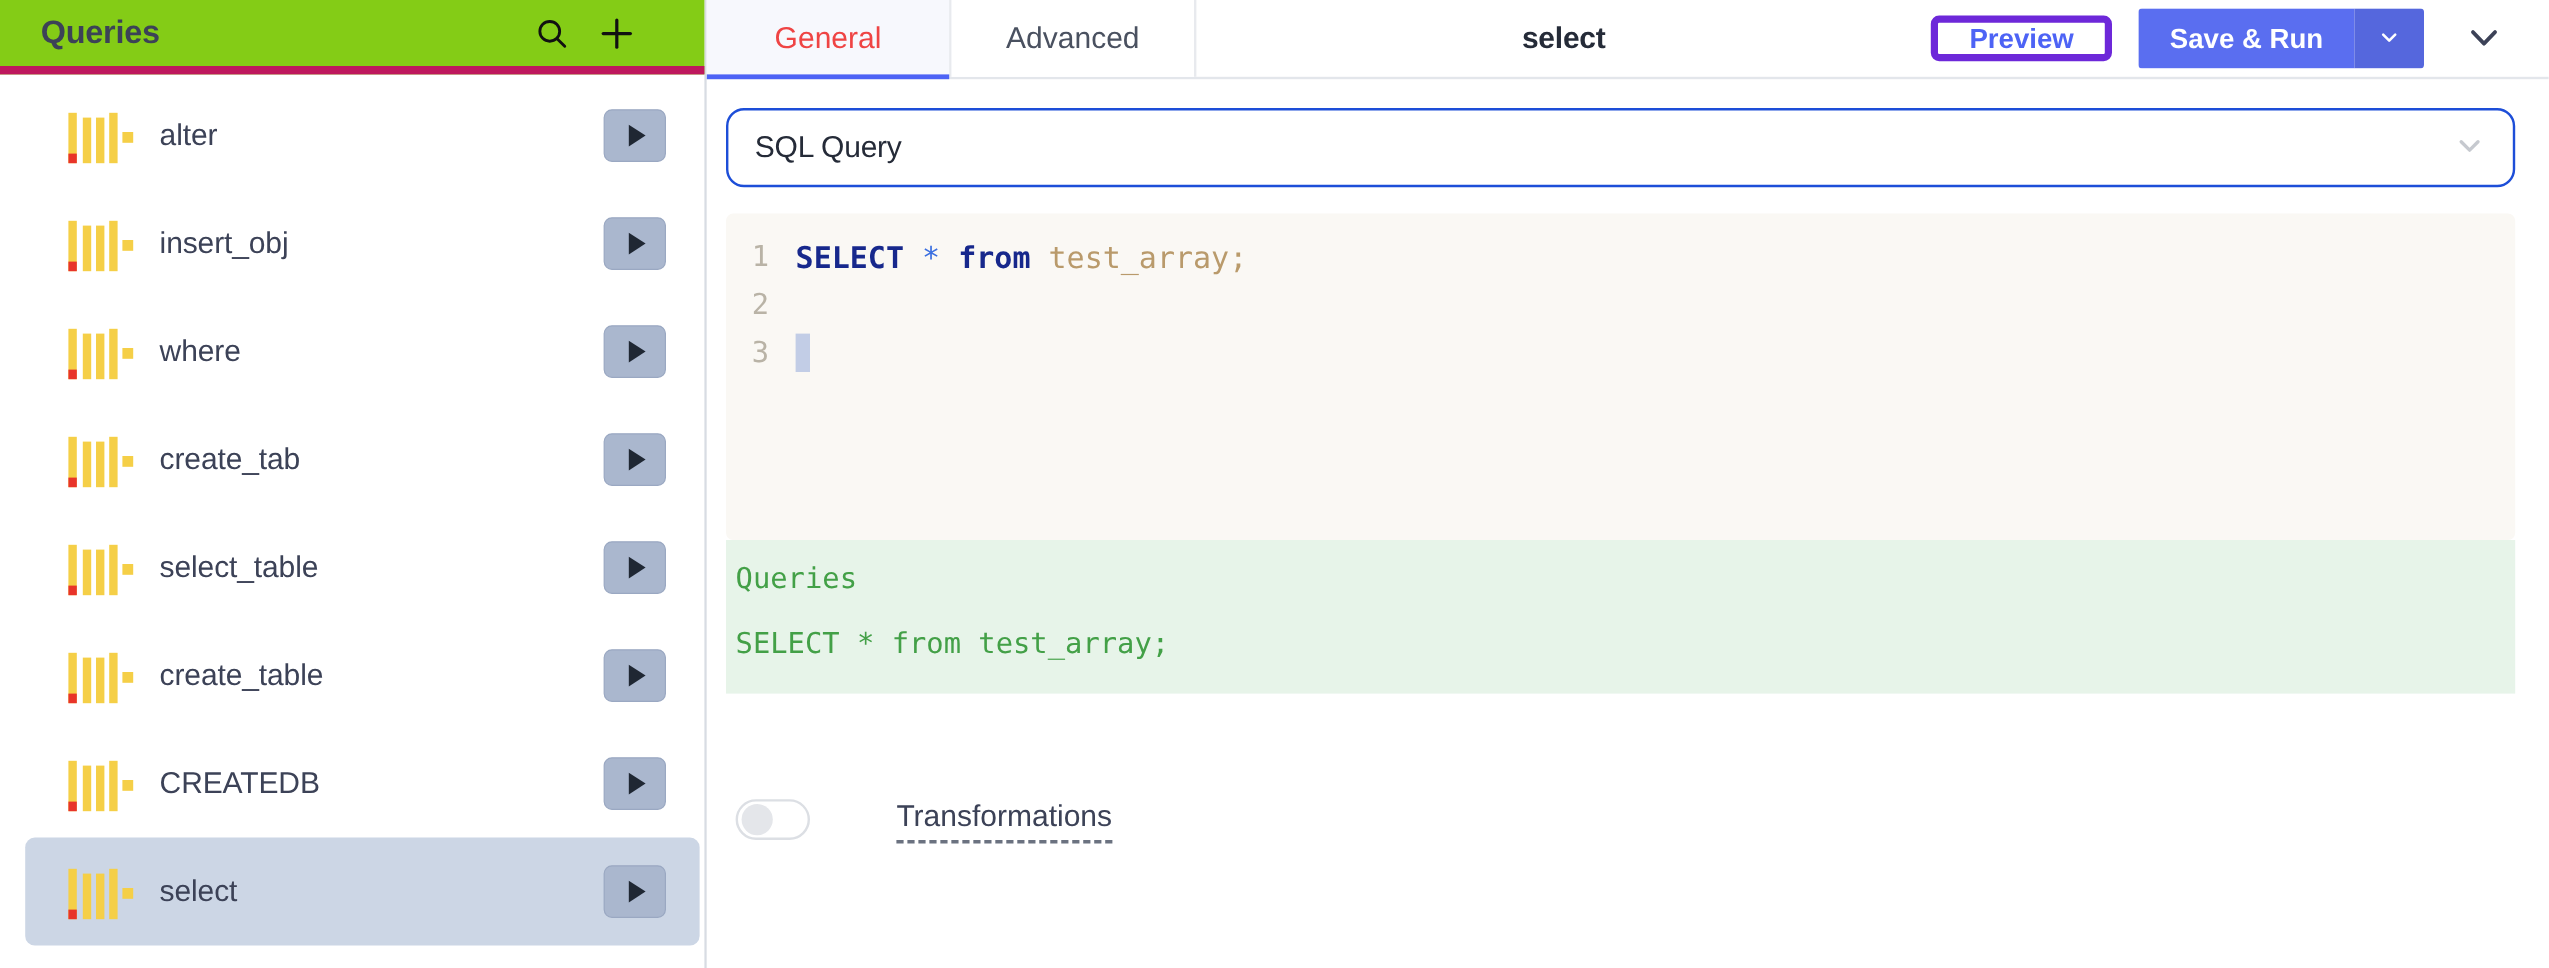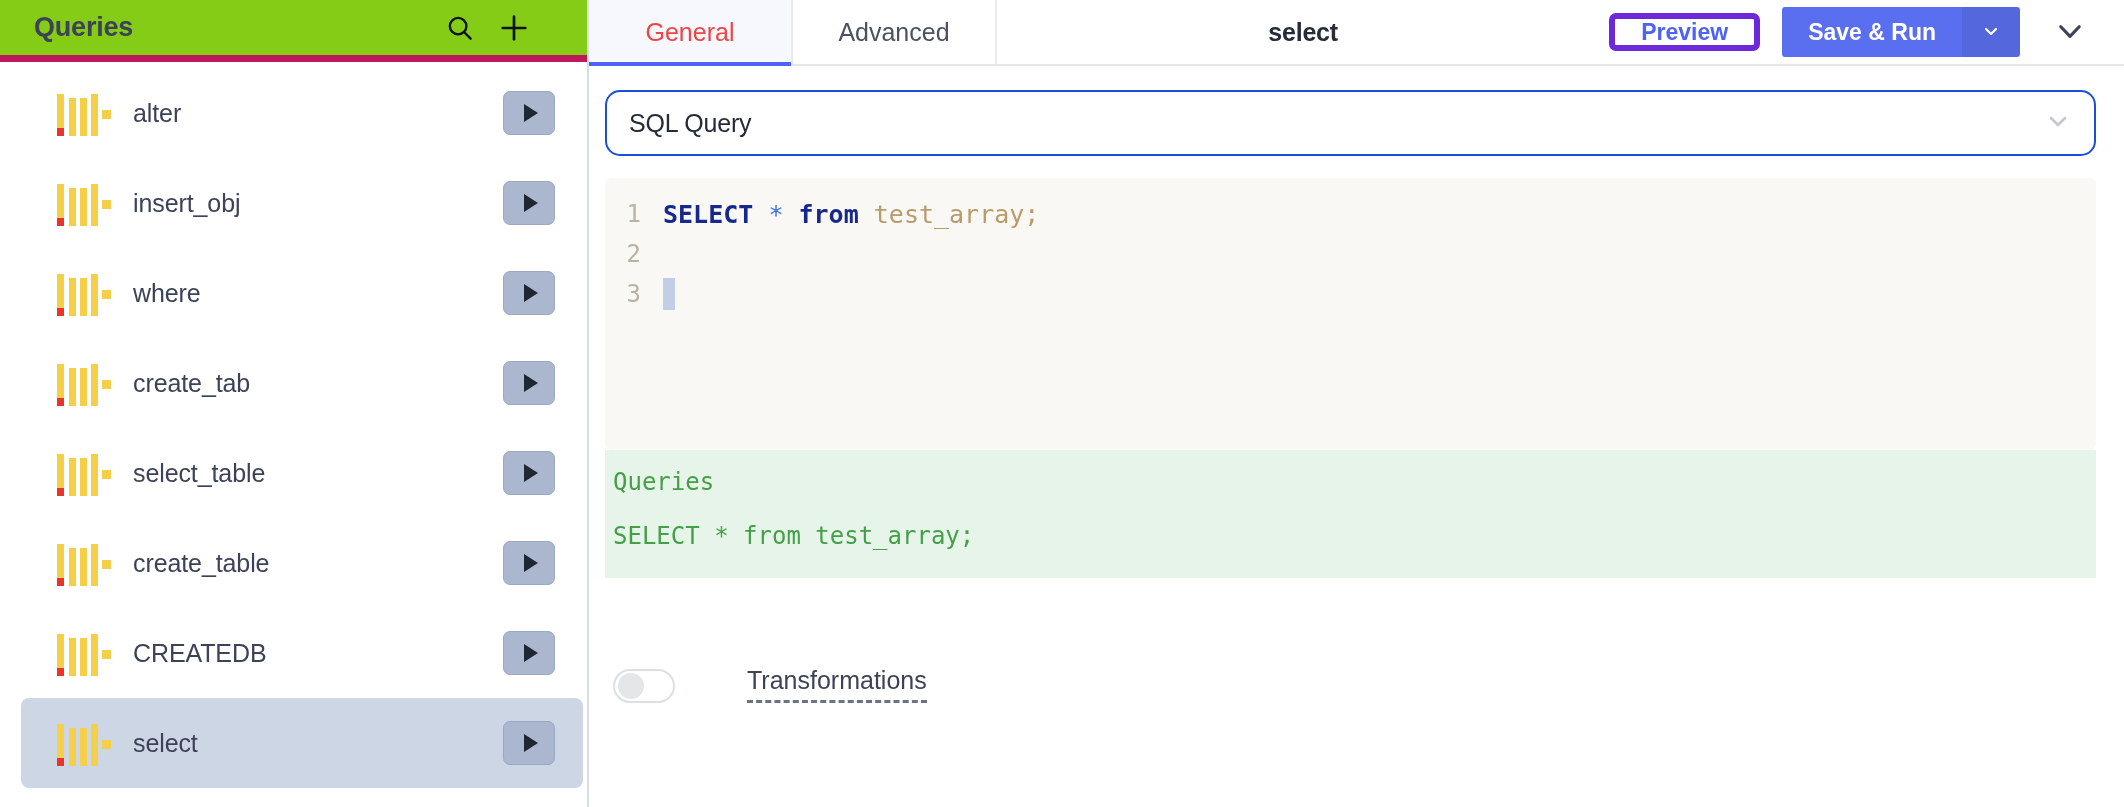--- a/index.html
+++ b/index.html
@@ -320,21 +320,21 @@
     font-size: 24px;
     color: #43a047;
     padding-left: 8px;
     line-height: 1;
     margin-bottom: 30px;
     white-space: pre;
   }
 
   .transform-row {
     display: flex;
-    align-items: flex-end;
+    align-items: flex-start;
     margin-top: 88px;
     padding-left: 8px;
   }
   .toggle {
     width: 62px;
     height: 34px;
     border-radius: 17px;
     border: 2px solid #dcdfe4;
     background: #ffffff;
     position: relative;

